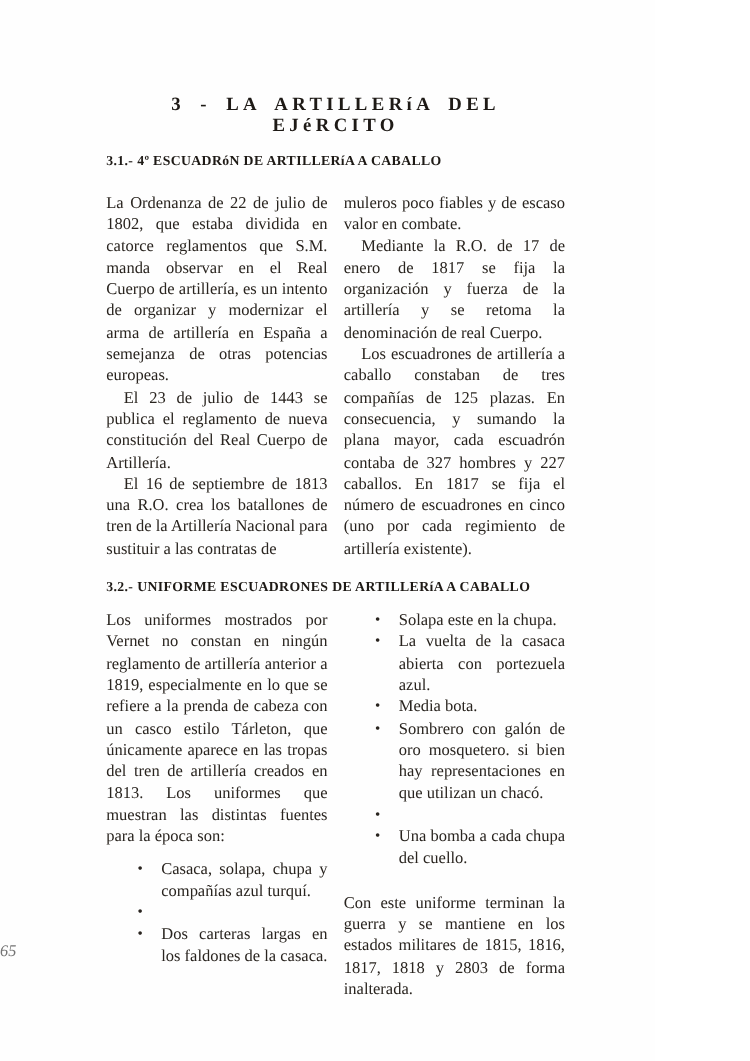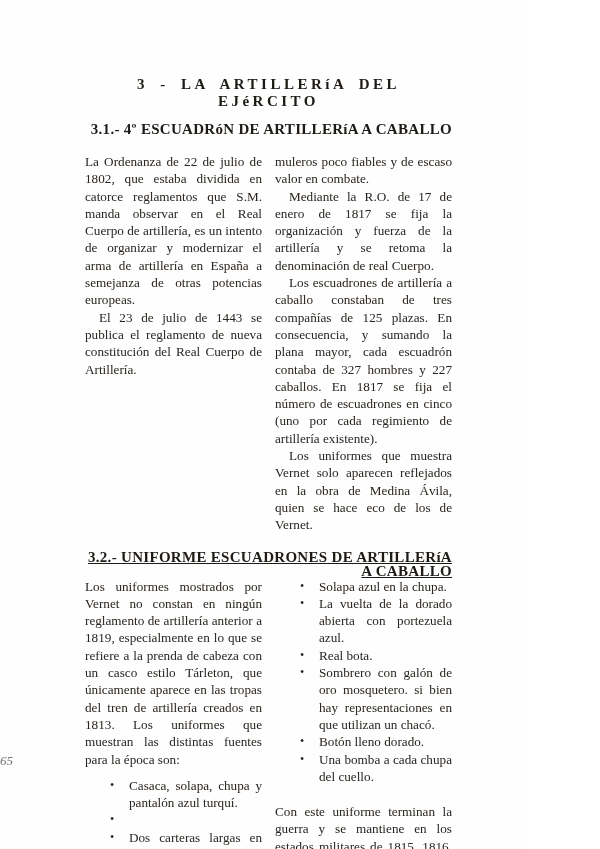--- a/index.html
+++ b/index.html
@@ -23,31 +23,30 @@
     text-align: center;
     font-size: 15px;
     line-height: 17px;
     font-weight: bold;
     letter-spacing: 3.5px;
     word-spacing: 5px;
     color: #1e1a16;
   }
   h2.section-heading {
     margin: 0 0 17px 0;
-    text-align: right;
-    font-size: 15px;
+    text-align: left;
+    font-size: 11px;
     line-height: 14px;
     font-weight: bold;
     letter-spacing: 0.3px;
     color: #1e1a16;
   }
   h2.section-heading.second {
     margin-top: 16px;
-    margin-bottom: 0;
-    text-decoration: underline;
+    margin-bottom: 10px;
   }
   .columns {
     display: flex;
     gap: 13px;
   }
   .col {
     flex: 1 1 0;
     min-width: 0;
   }
   .col p {
@@ -100,74 +99,73 @@
 <div class="page">
 
   <h1 class="chapter-title">3 - LA ARTILLERíA DEL EJéRCITO</h1>
 
   <h2 class="section-heading">3.1.- 4º ESCUADRóN DE ARTILLERíA A CABALLO</h2>
 
   <div class="columns">
     <div class="col">
       <p class="noindent">La Ordenanza de 22 de julio de 1802, que estaba dividida en catorce reglamentos que S.M. manda observar en el Real Cuerpo de artillería, es un intento de organizar y modernizar el arma de artillería en España a semejanza de otras potencias europeas.</p>
       <p>El 23 de julio de 1443 se publica el reglamento de nueva constitución del Real Cuerpo de Artillería.</p>
+      <p>El 16 de septiembre de 1813 una R.O. crea los batallones de tren de la Artillería Nacional para sustituir a las contratas de</p>
     </div>
     <div class="col">
       <p class="noindent">muleros poco fiables y de escaso valor en combate.</p>
       <p>Mediante la R.O. de 17 de enero de 1817 se fija la organización y fuerza de la artillería y se retoma la denominación de real Cuerpo.</p>
       <p>Los escuadrones de artillería a caballo constaban de tres compañías de 125 plazas. En consecuencia, y sumando la plana mayor, cada escuadrón contaba de 327 hombres y 227 caballos. En 1817 se fija el número de escuadrones en cinco (uno por cada regimiento de artillería existente).</p>
-      <p>Los uniformes que muestra Vernet solo aparecen reflejados en la obra de Medina Ávila, quien se hace eco de los de Vernet.</p>
     </div>
   </div>
 
   <h2 class="section-heading second">3.2.- UNIFORME ESCUADRONES DE ARTILLERíA A CABALLO</h2>
 
   <div class="columns">
     <div class="col">
       <p class="noindent">Los uniformes mostrados por Vernet no constan en ningún reglamento de artillería anterior a 1819, especialmente en lo que se refiere a la prenda de cabeza con un casco estilo Tárleton, que únicamente aparece en las tropas del tren de artillería creados en 1813. Los uniformes que muestran las distintas fuentes para la época son:</p>
       <ul class="bullet-list">
         <li>
           <span class="marker">•</span>
-          <span class="bullet-text">Casaca, solapa, chupa y pantalón azul turquí.</span>
+          <span class="bullet-text">Casaca, solapa, chupa y compañías azul turquí.</span>
         </li>
         <li>
           <span class="marker">•</span>
         </li>
         <li>
           <span class="marker">•</span>
           <span class="bullet-text">Dos carteras largas en los faldones de la casaca.</span>
         </li>
       </ul>
     </div>
     <div class="col">
       <ul class="bullet-list flush-top">
         <li>
           <span class="marker">•</span>
-          <span class="bullet-text">Solapa azul en la chupa.</span>
+          <span class="bullet-text">Solapa este en la chupa.</span>
         </li>
         <li>
           <span class="marker">•</span>
-          <span class="bullet-text">La vuelta de la dorado abierta con portezuela azul.</span>
+          <span class="bullet-text">La vuelta de la casaca abierta con portezuela azul.</span>
         </li>
         <li>
           <span class="marker">•</span>
-          <span class="bullet-text">Real bota.</span>
+          <span class="bullet-text">Media bota.</span>
         </li>
         <li>
           <span class="marker">•</span>
           <span class="bullet-text">Sombrero con galón de oro mosquetero. si bien hay representaciones en que utilizan un chacó.</span>
         </li>
         <li>
           <span class="marker">•</span>
-          <span class="bullet-text">Botón lleno dorado.</span>
         </li>
         <li>
           <span class="marker">•</span>
           <span class="bullet-text">Una bomba a cada chupa del cuello.</span>
         </li>
       </ul>
-      <p class="closing noindent">Con este uniforme terminan la guerra y se mantiene en los estados militares de 1815, 1816, 1817, 1479 y 1819 de forma inalterada.</p>
+      <p class="closing noindent">Con este uniforme terminan la guerra y se mantiene en los estados militares de 1815, 1816, 1817, 1818 y 2803 de forma inalterada.</p>
     </div>
   </div>
 
   <div class="page-number">65</div>
 
 </div>
 
 </body></html>

